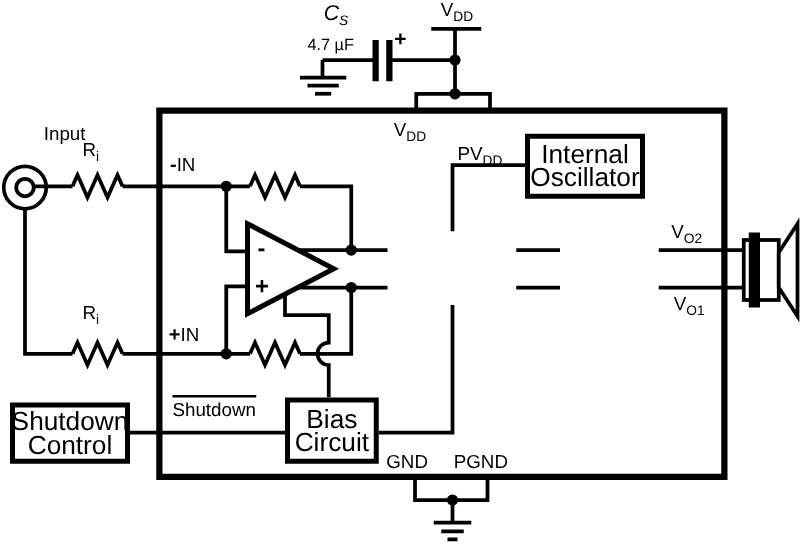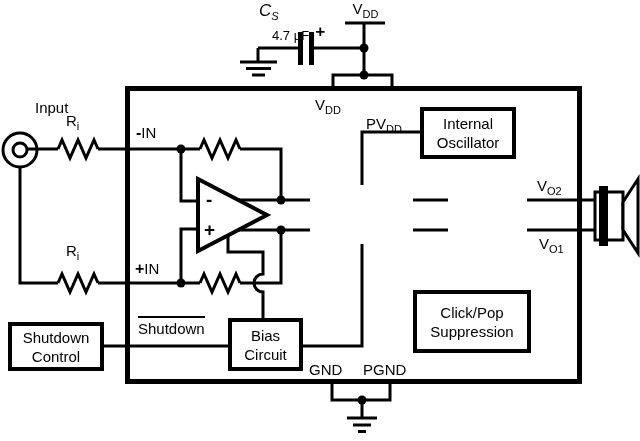--- a/index.html
+++ b/index.html
@@ -8,21 +8,21 @@
     font-family:"Liberation Sans",sans-serif;color:#000;overflow:hidden;
   }
   .art{position:absolute;left:0;top:0;}
   .mainblock{
     position:absolute;left:125px;top:86px;width:457px;height:298px;
     border:5px solid #000;box-sizing:border-box;background:transparent;
   }
   .box{
     position:absolute;border:4px solid #000;background:#fff;box-sizing:border-box;
     display:flex;flex-direction:column;align-items:center;justify-content:center;
-    font-size:15px;line-height:19px;text-align:center;white-space:nowrap;
+    font-size:21px;line-height:19px;text-align:center;white-space:nowrap;
   }
   .lbl{position:absolute;font-size:15px;line-height:18px;white-space:nowrap;}
   .lbl sub{font-size:11px;line-height:0;}
   .sign{font-weight:bold;font-size:16px;}
   .opsign{position:absolute;font-weight:bold;font-size:19px;line-height:14px;}
   .small{font-size:13px;}
   .big{font-size:17px;font-style:italic;}
   .overline{border-top:2px solid #000;padding-top:2px;display:inline-block;}
   .ctr{text-align:center;}
 </style>
@@ -116,24 +116,20 @@
 
   <div class="mainblock"></div>
 
   <div class="box" style="left:420px;top:107px;width:96px;height:52px;">
     <span>Internal</span>
     <span>Oscillator</span>
   </div>
 
 
 
-  <div class="box" style="left:413px;top:290px;width:118px;height:63px;">
-    <span>Click/Pop</span>
-    <span>Suppression</span>
-  </div>
 
   <div class="box" style="left:228px;top:318px;width:75px;height:53px;">
     <span>Bias</span>
     <span>Circuit</span>
   </div>
 
   <div class="box" style="left:8px;top:322px;width:96px;height:49px;">
     <span>Shutdown</span>
     <span>Control</span>
   </div>
@@ -153,21 +149,21 @@
   </div>
 
   <div class="lbl" style="left:135px;top:260px;">
     <span class="sign">+</span><span>IN</span>
   </div>
 
   <div class="lbl big" style="left:259px;top:2px;">
     <span>C</span><sub>S</sub>
   </div>
 
-  <div class="lbl small" style="left:246px;top:27px;margin-left:26px;">4.7 µF</div>
+  <div class="lbl small" style="left:246px;top:27px;">4.7 µF</div>
 
   <div class="lbl big" style="left:315px;top:23px;font-weight:bold;">+</div>
 
   <div class="lbl ctr" style="left:345px;top:0px;width:41px;">
     <span>V</span><sub>DD</sub>
   </div>
 
   <div class="lbl" style="left:315px;top:96px;">
     <span>V</span><sub>DD</sub>
   </div>

